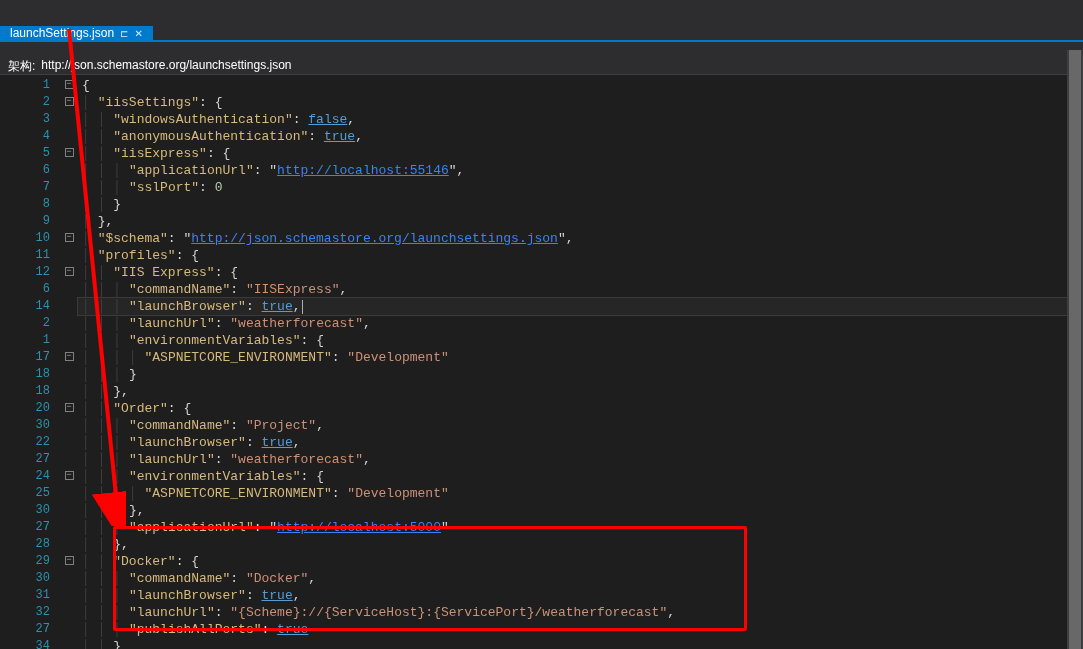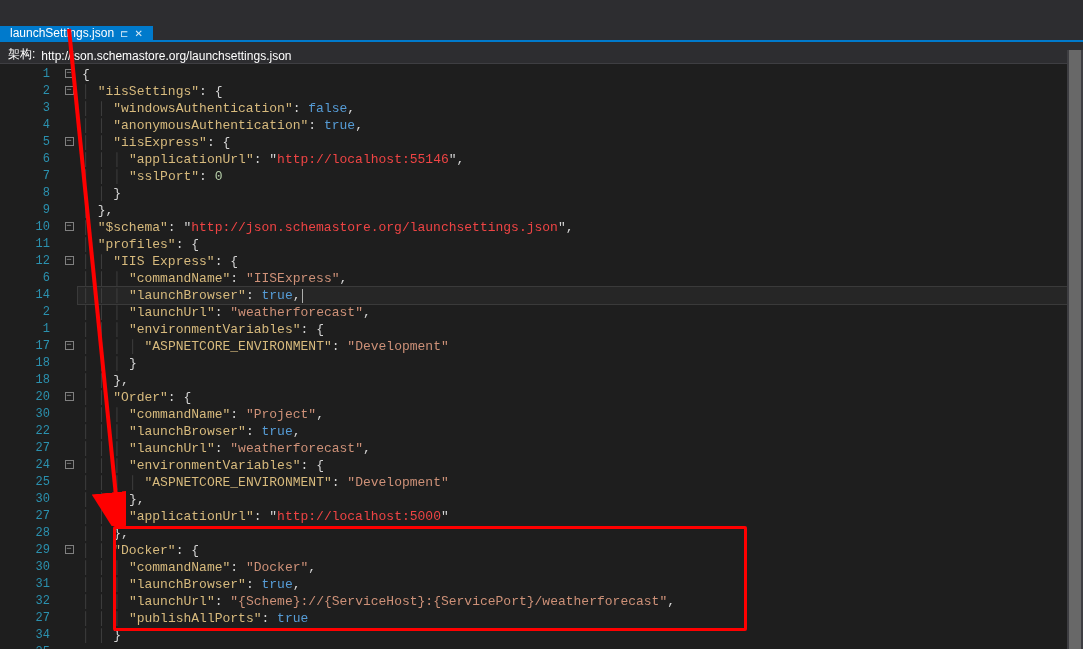--- a/index.html
+++ b/index.html
@@ -31,22 +31,22 @@
     font-family: "Segoe UI", Arial, sans-serif;
   }
   .tab .pin-icon, .tab .close-icon {
     font-size: 10px;
     opacity: 0.85;
   }
   .schema-bar {
     height: 22px;
     background: #2d2d30;
     display: flex;
-    align-items: flex-end;
-    padding: 0 8px;
+    align-items: flex-start;
+    padding: 16px 8px;
     gap: 6px;
     font-family: "Microsoft YaHei", "Segoe UI", sans-serif;
     font-size: 12px;
     color: #ffffff;
     border-bottom: 1px solid #3e3e42;
   }
   .schema-input {
     background: transparent;
     border: none;
     color: #ffffff;
@@ -111,22 +111,22 @@
     font-size: 13px;
     padding-left: 4px;
     position: relative;
   }
   .code .line.current {
     background: rgba(255,255,255,0.04);
     outline: 1px solid #3a3a3a;
   }
   .key { color: #d7ba7d; }
   .str { color: #ce9178; }
-  .link { color: #ef4444; }
-  .bool { color: #569cd6; }
+  .link { color: #3b82f6; text-decoration: underline; }
+  .bool { color: #569cd6; text-decoration: underline; }
   .num { color: #b5cea8; }
   .punc { color: #d4d4d4; }
   .indent-guide { color: #404040; }
   .caret-mark {
     display:inline-block;width:1px;height:14px;background:#aeafad;vertical-align:middle;margin-left:1px;
   }
   .highlight-arrow {
     position: absolute;
     left: 66px;
     top: 26px;

